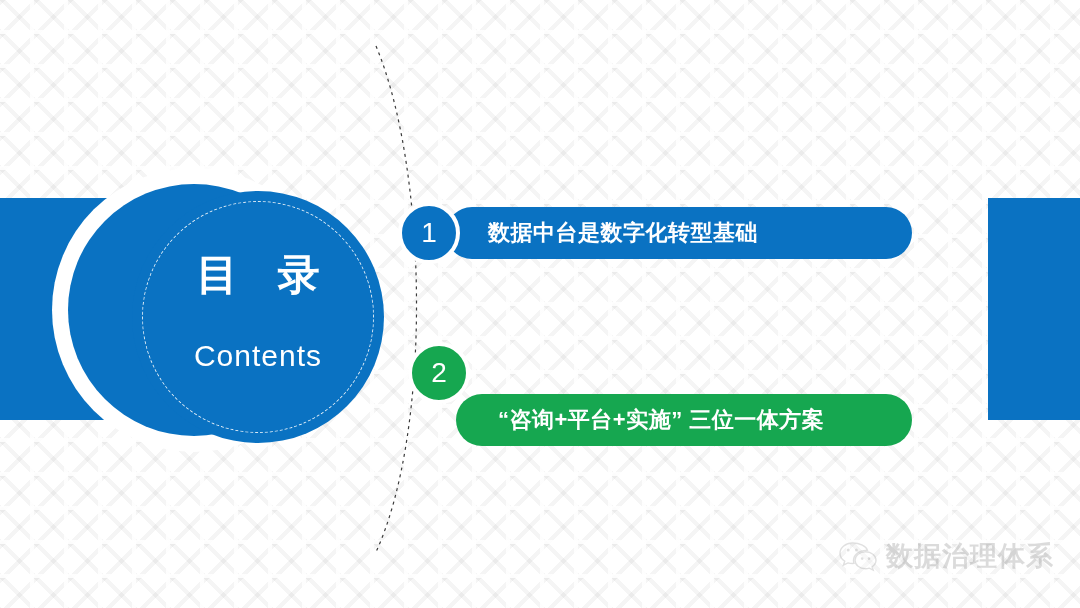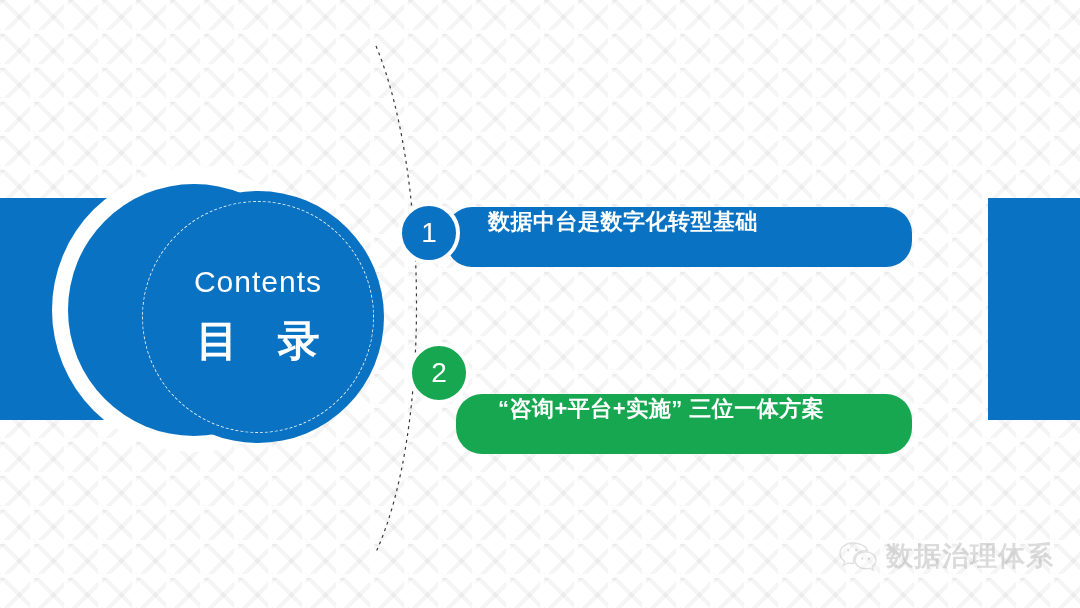--- a/index.html
+++ b/index.html
@@ -138,23 +138,24 @@
     height: 52px;
   }
   #agenda-row-1 { left: 398px; top: 207px; width: 514px; }
   #agenda-row-2 { left: 408px; top: 347px; width: 504px; }
 
   .agenda-bar {
     position: absolute;
     left: 48px;
     top: 0px;
     right: 0px;
-    height: 60px;
+    height: 52px;
     border-radius: 26px;
     display: flex;
+    align-items: center;
   }
   .agenda-bar.blue  { background: #0a72c2; }
   .agenda-bar.green { background: #16a750; margin-top: 47px; }
 
   .agenda-title {
     color: #ffffff;
     font-size: 22px;
     font-weight: bold;
     margin-left: 42px;
     white-space: nowrap;
@@ -224,22 +225,22 @@
   <div id="left-block-arc"></div>
 
   <div id="right-block"></div>
 
   <svg id="dashed-arc" viewBox="0 0 1080 608" xmlns="http://www.w3.org/2000/svg">
     <path d="M 376 46 C 428 170 432 430 376 552" fill="none" stroke="#3b3b3b" stroke-width="1.2" stroke-dasharray="3 4"></path>
   </svg>
 
   <div id="contents-circle">
     <div id="contents-dashring"></div>
+    <div id="contents-cn">目 录</div>
     <div id="contents-en">Contents</div>
-    <div id="contents-cn">目 录</div>
   </div>
 
   <div class="agenda-row" id="agenda-row-1">
     <div class="agenda-bar blue">
       <span class="agenda-title">数据中台是数字化转型基础</span>
     </div>
     <div class="agenda-num blue">
       <span>1</span>
     </div>
   </div>

